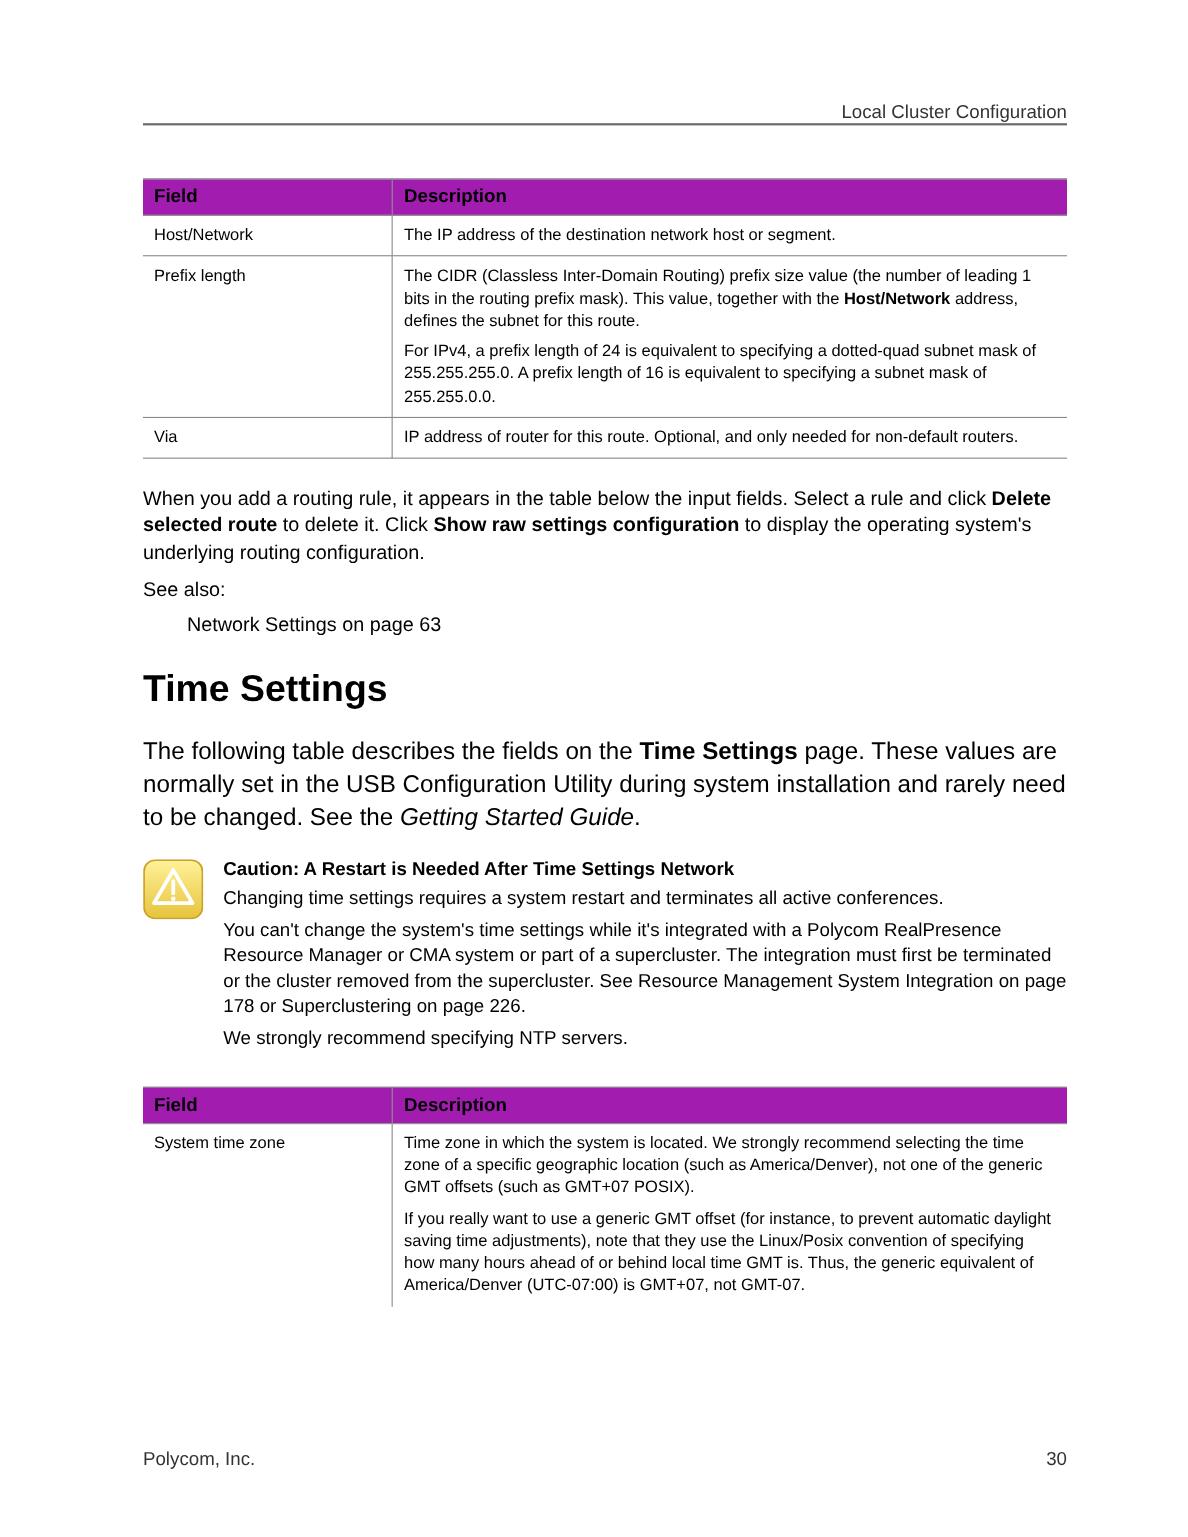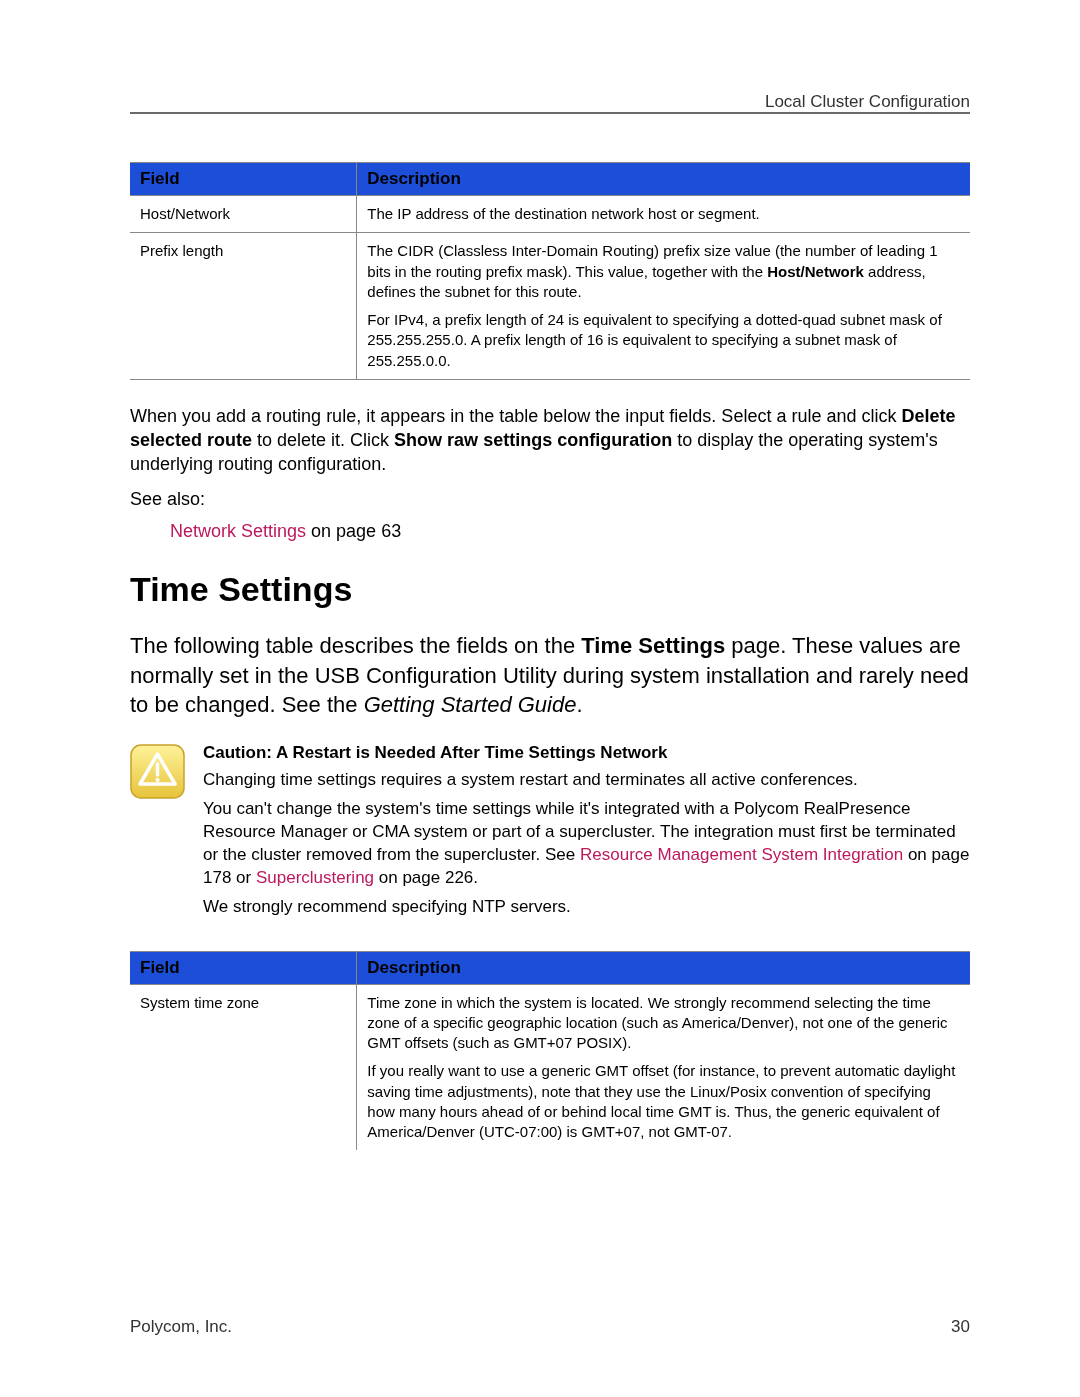--- a/index.html
+++ b/index.html
@@ -26,21 +26,21 @@
     border: 0;
     border-top: 2px solid #6a6a6a;
     margin: 0 0 48px 0;
   }
   table.fields {
     width: 100%;
     border-collapse: collapse;
     margin-bottom: 24px;
   }
   table.fields th {
-    background: #1d4ed8;
+    background: #a21caf;
     font-weight: bold;
     text-align: left;
     font-size: 17px;
     padding: 6px 10px;
     border-top: 1px solid #888;
     border-bottom: 1px solid #888;
   }
   table.fields td {
     vertical-align: top;
     font-size: 15px;
@@ -61,21 +61,21 @@
     line-height: 1.35;
     margin: 0 0 10px 0;
   }
   .para b { font-weight: bold; }
   .see-also { margin-top: 8px; }
   .indent-link {
     margin: 6px 0 28px 40px;
     font-size: 18px;
   }
   a.doclink {
-    color: #be185d;
+    color: #000000;
     text-decoration: none;
   }
   h1.section {
     font-size: 34px;
     font-weight: bold;
     margin: 26px 0 14px 0;
   }
   .intro {
     font-size: 22px;
     line-height: 1.35;
@@ -138,20 +138,24 @@
         <td>The IP address of the destination network host or segment.</td>
       </tr>
       <tr>
         <td>Prefix length</td>
         <td>
           <p>
             <span>The CIDR (Classless Inter-Domain Routing) prefix size value (the number of leading 1 bits in the routing prefix mask). This value, together with the </span><b>Host/Network</b><span> address, defines the subnet for this route.</span>
           </p>
           <p>For IPv4, a prefix length of 24 is equivalent to specifying a dotted-quad subnet mask of 255.255.255.0. A prefix length of 16 is equivalent to specifying a subnet mask of 255.255.0.0.</p>
         </td>
+      </tr>
+      <tr>
+        <td>Via</td>
+        <td>IP address of router for this route. Optional, and only needed for non-default routers.</td>
       </tr>
     </tbody>
   </table>
 
   <p class="para">
     <span>When you add a routing rule, it appears in the table below the input fields. Select a rule and click </span><b>Delete selected route</b><span> to delete it. Click </span><b>Show raw settings configuration</b><span> to display the operating system's underlying routing configuration.</span>
   </p>
 
   <p class="para see-also">See also:</p>
 

